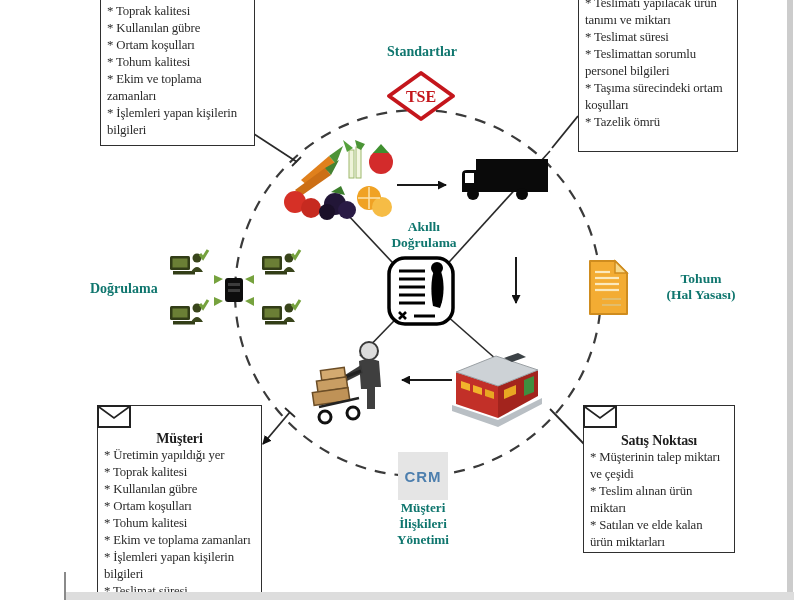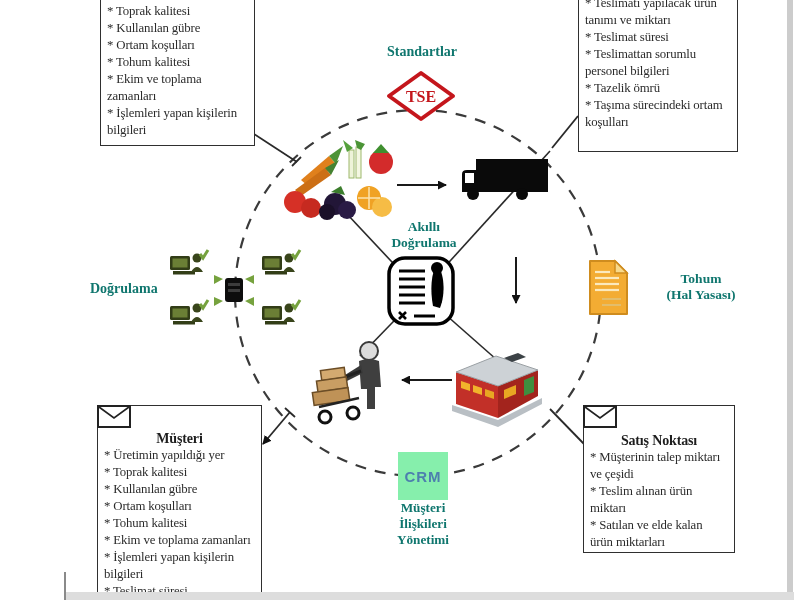--- a/index.html
+++ b/index.html
@@ -7,21 +7,21 @@
         font-family:"Liberation Serif","DejaVu Serif",serif;color:#2b2b2b;}
   .abs{position:absolute;}
   svg{display:block;}
   .note-box{position:absolute;background:#fff;border:1.8px solid #2f2f2f;box-sizing:border-box;
             font-size:12.8px;line-height:17px;letter-spacing:-0.15px;z-index:3;}
   .note-items{padding:0 6px;}
   .note-item{white-space:normal;}
   .note-title{font-weight:bold;font-size:14px;text-align:center;color:#1d1d1d;margin-top:20px;}
   .lbl{position:absolute;font-weight:bold;color:#0f766e;z-index:3;}
   .center-txt{text-align:center;}
-  #crm-box{position:absolute;left:398px;top:452px;width:50px;height:48px;background:#86efac;z-index:2;
+  #crm-box{position:absolute;left:398px;top:452px;width:50px;height:48px;background:#e5e5e5;z-index:2;
            display:flex;align-items:center;justify-content:center;
            font-family:"Liberation Sans","DejaVu Sans",sans-serif;font-weight:bold;font-size:15px;color:#4d7fae;letter-spacing:1px;}
   .envelope{position:absolute;left:-1px;top:-1px;z-index:4;}
   .scan-edge{position:absolute;z-index:6;}
 </style>
 </head>
 <body>
 
 <div id="page">
 
@@ -212,22 +212,22 @@
       <div class="note-item">* Ekim ve toplama zamanları</div>
       <div class="note-item">* İşlemleri yapan kişilerin bilgileri</div>
     </div>
   </div>
 
   <div class="note-box" style="left:578px;top:-14px;width:160px;height:166px">
     <div class="note-items" style="padding-top:8px">
       <div class="note-item">* Teslimatı yapılacak ürün tanımı ve miktarı</div>
       <div class="note-item">* Teslimat süresi</div>
       <div class="note-item">* Teslimattan sorumlu personel bilgileri</div>
+      <div class="note-item">* Taşıma sürecindeki ortam koşulları</div>
       <div class="note-item">* Tazelik ömrü</div>
-      <div class="note-item">* Taşıma sürecindeki ortam koşulları</div>
     </div>
   </div>
 
   <div class="note-box" style="left:97px;top:405px;width:165px;height:215px">
     <svg class="envelope" width="34" height="23" viewBox="0 0 34 23">
       <rect x="1" y="1" width="32" height="21" fill="#fff" stroke="#222" stroke-width="2"></rect>
       <path d="M2,2 L17,13 L32,2" fill="none" stroke="#222" stroke-width="1.6"></path>
     </svg>
     <div class="note-title" style="padding-top:4px">Müşteri</div>
     <div class="note-items">

